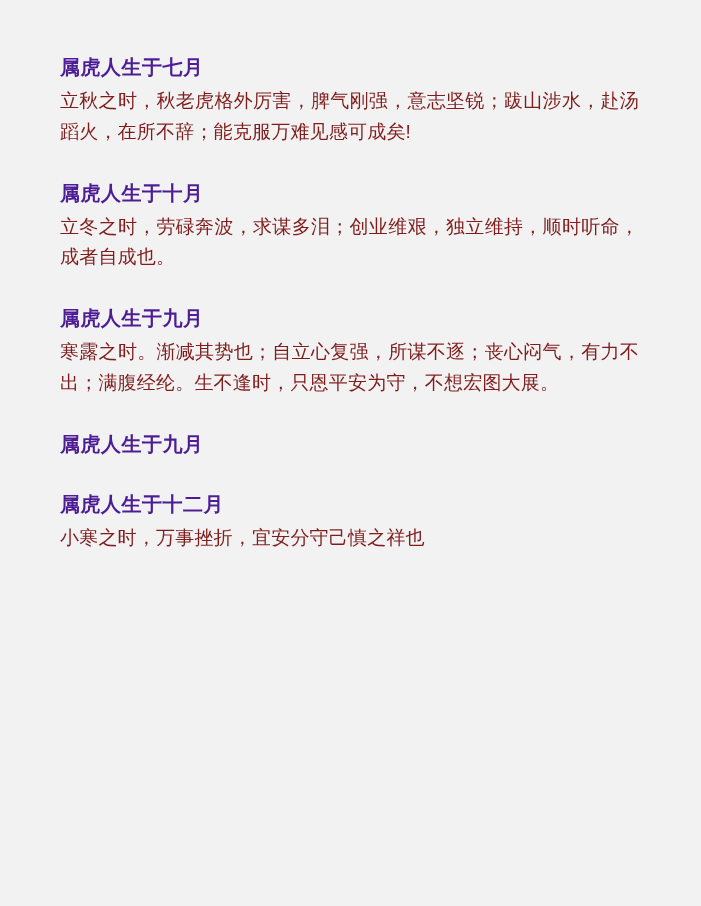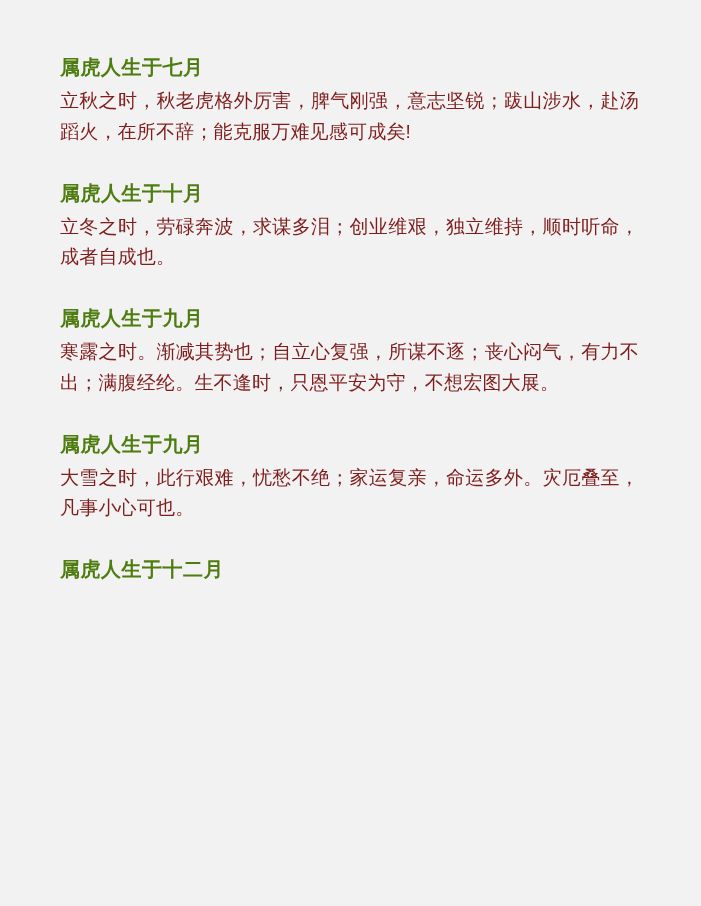--- a/index.html
+++ b/index.html
@@ -26,21 +26,21 @@
   }
   .section:last-child {
     margin-bottom: 12px;
   }
   .section-heading {
     font-size: 20px;
     font-weight: bold;
     line-height: 1.5;
     letter-spacing: 0.5px;
     margin: 0 0 4px 0;
-    color: #4d7c0f;
+    color: #4c1d95;
   }
   .section-body {
     font-size: 19px;
     line-height: 1.62;
     letter-spacing: 0.2px;
     margin: 0;
     color: #7f1d1d;
     text-align: justify;
     text-justify: inter-character;
   }
@@ -61,20 +61,20 @@
     <p class="section-body">立冬之时，劳碌奔波，求谋多泪；创业维艰，独立维持，顺时听命，成者自成也。</p>
   </div>
 
   <div class="section">
     <h2 class="section-heading">属虎人生于九月</h2>
     <p class="section-body">寒露之时。渐减其势也；自立心复强，所谋不逐；丧心闷气，有力不出；满腹经纶。生不逢时，只恩平安为守，不想宏图大展。</p>
   </div>
 
   <div class="section">
     <h2 class="section-heading">属虎人生于九月</h2>
-    <p class="section-body">大雪之时，此行艰难，忧愁不绝；家运复亲，命运多外。灾厄叠至，凡事小心可也。</p>
   </div>
 
   <div class="section">
     <h2 class="section-heading">属虎人生于十二月</h2>
+    <p class="section-body">小寒之时，万事挫折，宜安分守己慎之祥也</p>
   </div>
 
 </div>
 
 </body></html>

